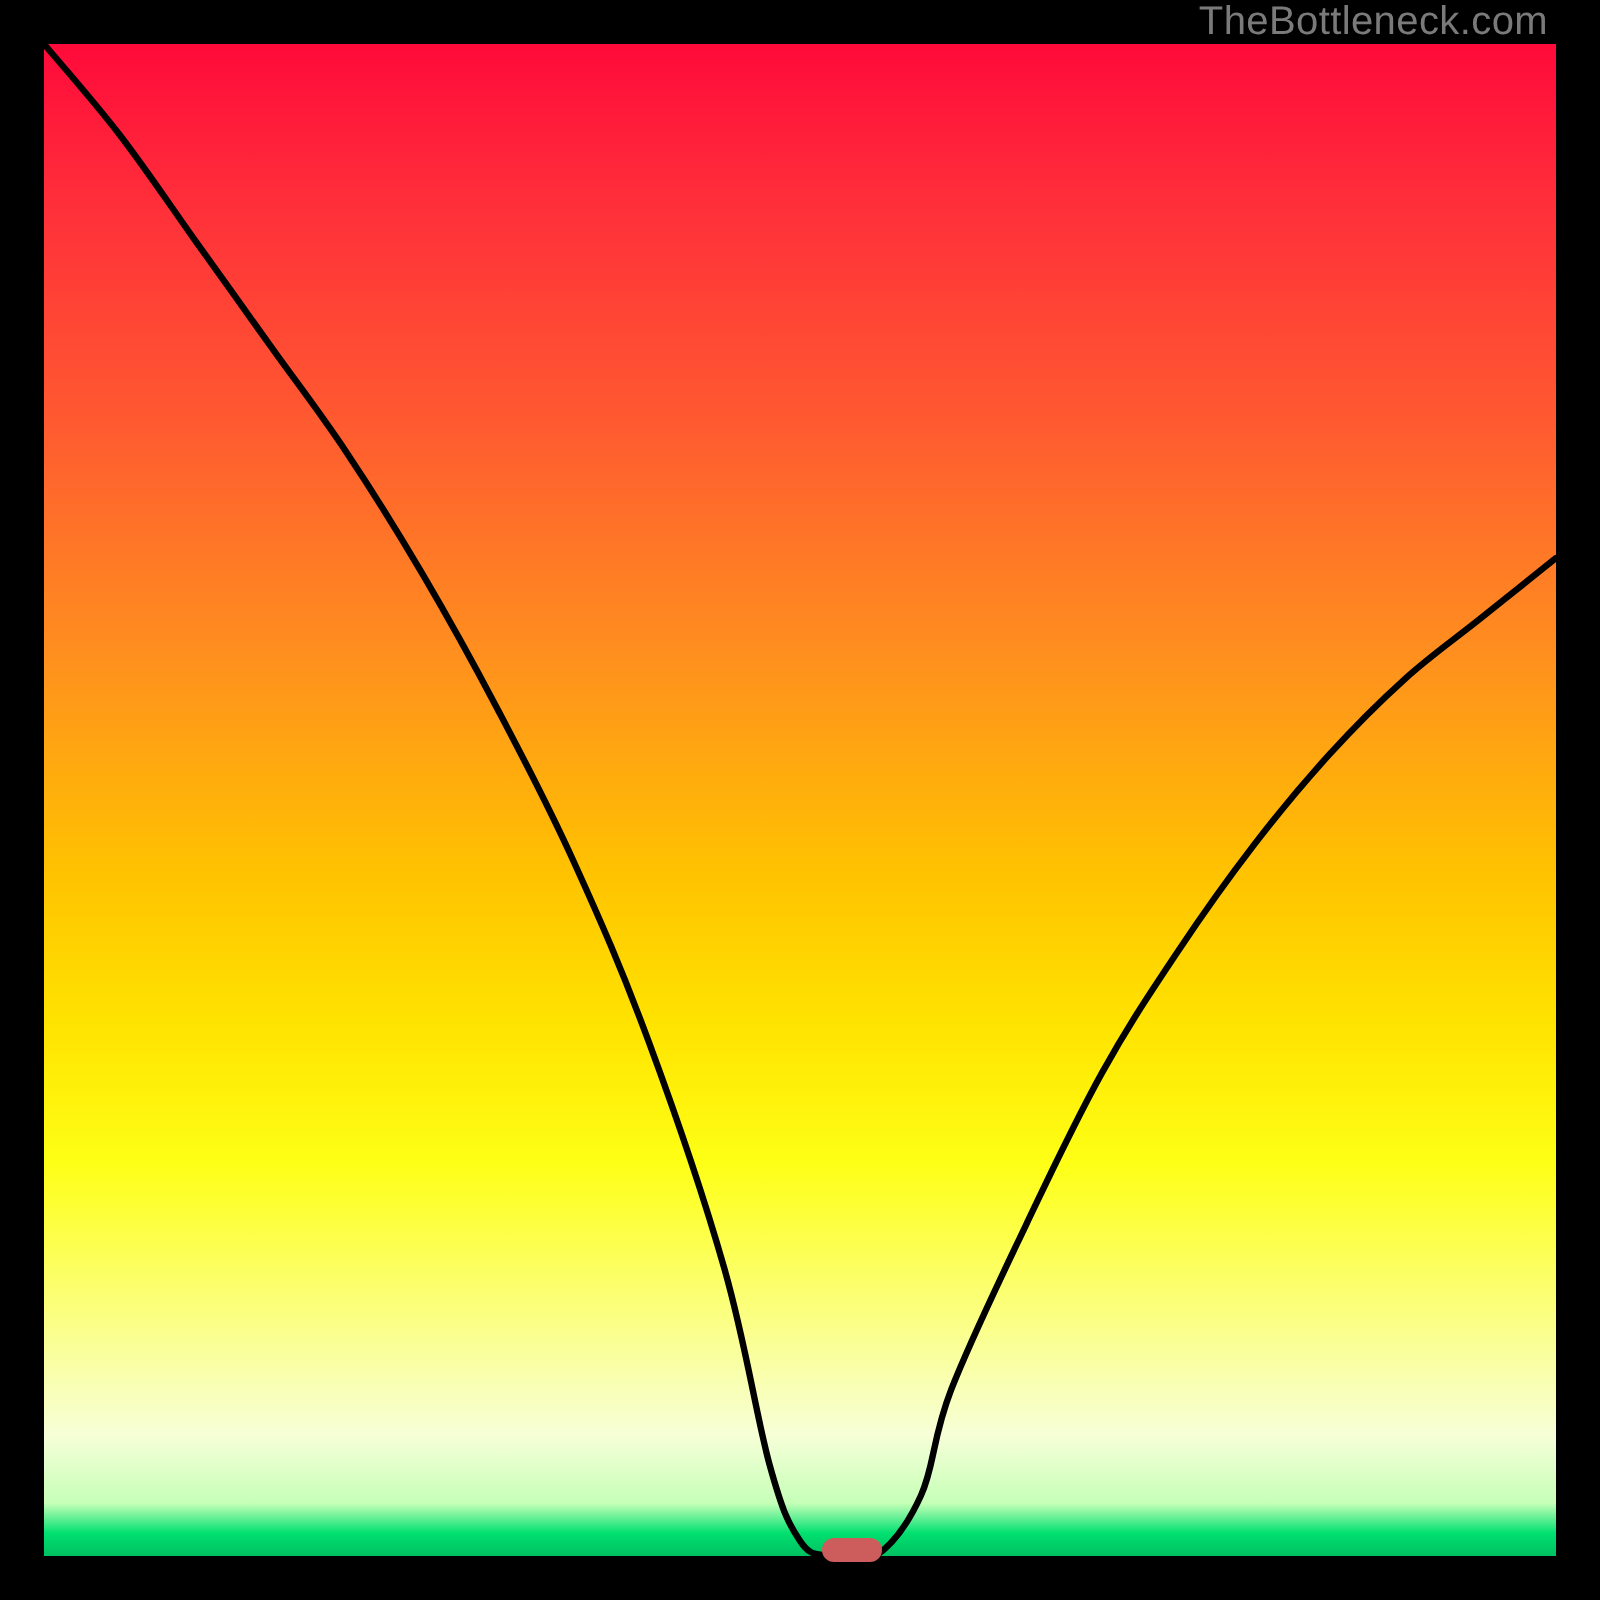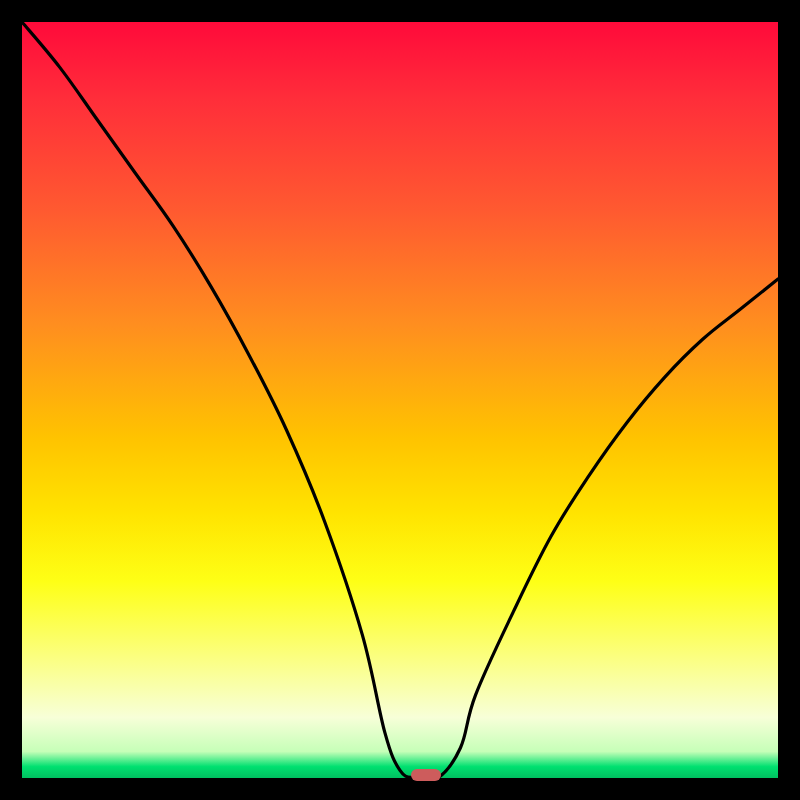--- a/index.html
+++ b/index.html
@@ -62,13 +62,14 @@
 
 <div class="frame">
   <div class="plot-area">
 
     <svg class="curve" viewBox="0 0 756 756" preserveAspectRatio="none">
       <path id="curve-path" d="M 0.00 0.00 C 6.80 8.16, 24.19 27.67, 37.80 45.36 C 51.41 63.05, 61.99 79.23, 75.60 98.28 C 89.21 117.33, 99.79 132.15, 113.40 151.20 C 127.01 170.25, 137.59 183.71, 151.20 204.12 C 164.81 224.53, 175.39 241.47, 189.00 264.60 C 202.61 287.73, 213.19 306.78, 226.80 332.64 C 240.41 358.50, 250.99 378.30, 264.60 408.24 C 278.21 438.18, 288.79 462.22, 302.40 498.96 C 316.01 535.70, 329.31 574.26, 340.20 612.36 C 351.09 650.46, 356.08 686.15, 362.88 710.64 C 369.68 735.13, 372.56 740.28, 378.00 748.44 C 383.44 756.60, 386.32 754.64, 393.12 756.00 C 399.92 757.36, 407.64 761.44, 415.80 756.00 C 423.96 750.56, 431.68 740.73, 438.48 725.76 C 445.28 710.79, 444.07 697.33, 453.60 672.84 C 463.13 648.35, 477.79 618.26, 491.40 589.68 C 505.01 561.10, 515.59 538.57, 529.20 514.08 C 542.81 489.59, 553.39 474.01, 567.00 453.60 C 580.61 433.19, 591.19 418.37, 604.80 400.68 C 618.41 382.99, 628.99 370.29, 642.60 355.32 C 656.21 340.35, 666.79 329.77, 680.40 317.52 C 694.01 305.27, 704.59 298.17, 718.20 287.28 C 731.81 276.39, 749.20 262.48, 756.00 257.04" fill="none" stroke="#000" stroke-width="3.2" stroke-linecap="round" stroke-linejoin="round"></path>
     </svg>
 
     <div id="marker" class="marker" style="left: 404.46px; top: 753px; background: rgb(205, 92, 92);"></div>
   </div>
+  <div class="watermark">TheBottleneck.com</div>
 </div>
 
 </body></html>

